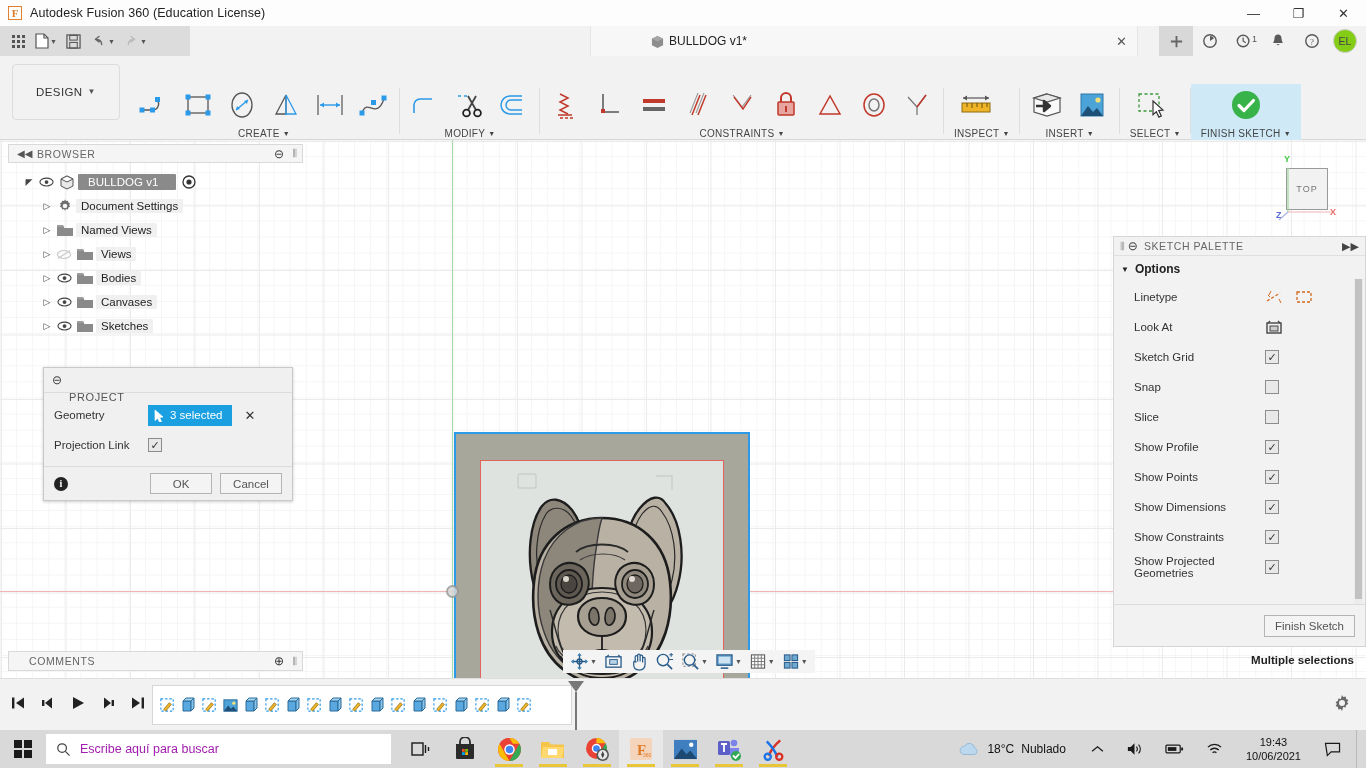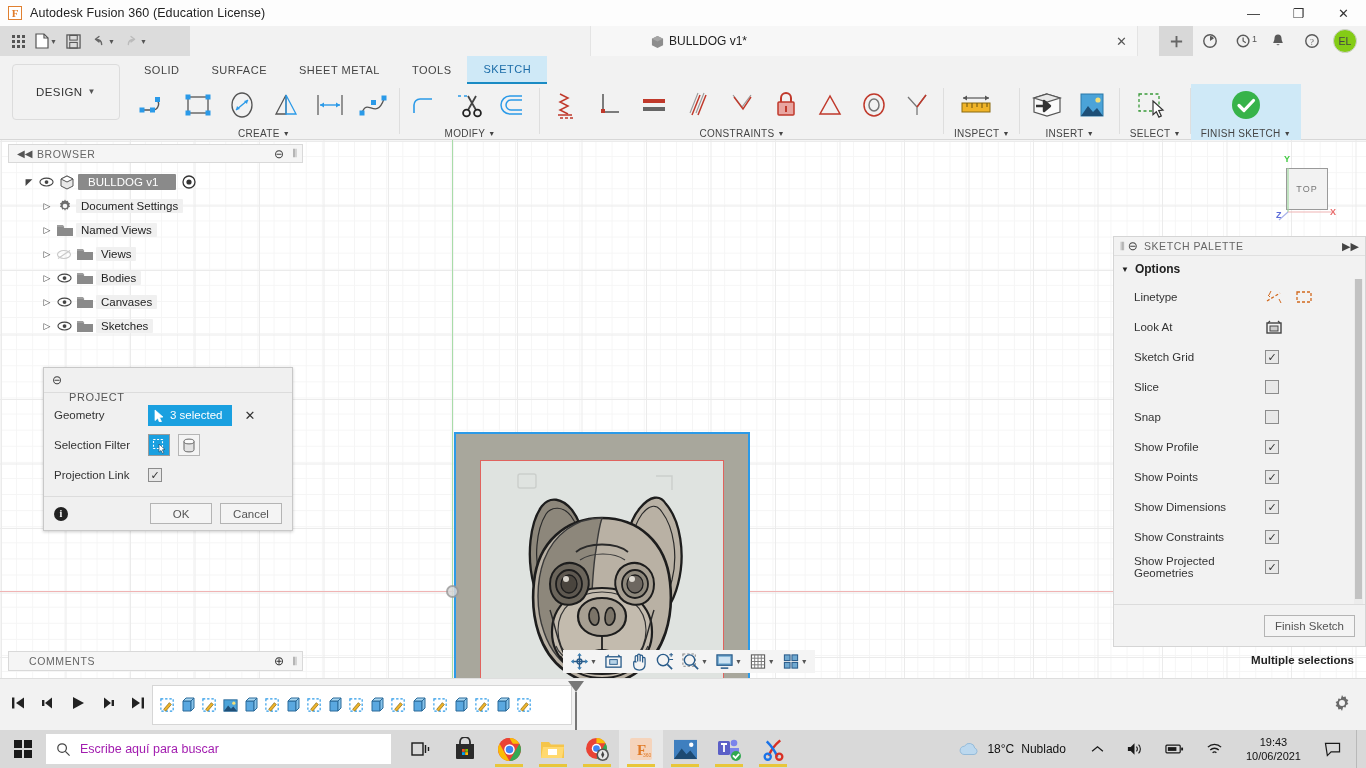--- a/index.html
+++ b/index.html
@@ -450,27 +450,20 @@
       <div class="avatar">EL</div>
     </div>
   </div>
 
   <div class="ribbon">
     <div class="design-btn">
       <span>DESIGN</span>
       <span class="caret" style="margin-left:5px;font-size:8px">▼</span>
     </div>
 
-    <div class="tabstrip">
-      <div class="rtab">SOLID</div>
-      <div class="rtab">SURFACE</div>
-      <div class="rtab">SHEET METAL</div>
-      <div class="rtab">TOOLS</div>
-      <div class="rtab active">SKETCH</div>
-    </div>
 
     <div class="rgroups">
 
       <div class="rgroup sep">
         <div class="ritems">
           <div class="ritem">
             <svg width="32" height="24" viewBox="0 0 32 24">
               <path d="M4 17h10a6 6 0 0 0 5-10" fill="none" stroke="#555" stroke-width="1.4"></path>
               <rect x="1.5" y="14.5" width="5" height="5" fill="#2b9ae8"></rect>
               <rect x="12" y="14.5" width="5" height="5" fill="#2b9ae8"></rect>
@@ -895,35 +888,20 @@
         <span class="dlabel">Geometry</span>
         <span class="sel-chip">
           <svg width="11" height="13" viewBox="0 0 11 13">
               <path d="M1 1l8 7-3.5.4 2 4.2-1.8.9-2-4.2-2.7 2.3z" fill="#fff" stroke="#fff" stroke-width=".7"></path>
             </svg>
           <span>3 selected</span>
         </span>
         <span class="dx">✕</span>
       </div>
       <div class="drow">
-        <span class="dlabel">Selection Filter</span>
-        <span class="filter-btn">
-          <svg width="17" height="17" viewBox="0 0 17 17">
-            <rect x="2.5" y="2.5" width="9" height="9" fill="none" stroke="#fff" stroke-width="1.1" stroke-dasharray="2 1.6"></rect>
-            <path d="M8 7l6 5.5-2.6.3 1.5 3.1-1.4.7-1.5-3.1-2 1.7z" fill="#fff" stroke="#1b4f6e" stroke-width=".7"></path>
-          </svg>
-        </span>
-        <span class="filter-btn2">
-          <svg width="16" height="15" viewBox="0 0 16 15">
-            <path d="M3 3.5h10v8a5 2.4 0 0 1-10 0z" fill="#e2e2e2" stroke="#666" stroke-width="1"></path>
-            <ellipse cx="8" cy="3.5" rx="5" ry="2.4" fill="#fafafa" stroke="#666" stroke-width="1"></ellipse>
-          </svg>
-        </span>
-      </div>
-      <div class="drow">
         <span class="dlabel">Projection Link</span>
         <span class="cbx">✓</span>
       </div>
     </div>
     <div class="dlg-foot">
       <span class="info-i">i</span>
       <span class="dbtns">
         <span class="dbtn">OK</span>
         <span class="dbtn">Cancel</span>
       </span>
@@ -973,27 +951,27 @@
       </span>
     </div>
 
     <div class="pal-row">
       <span class="nm">Sketch Grid</span>
       <span class="pal-ctl">
           <span class="cbx">✓</span>
         </span>
     </div>
     <div class="pal-row">
-      <span class="nm">Slice</span>
+      <span class="nm">Snap</span>
       <span class="pal-ctl">
           <span class="cbx"></span>
         </span>
     </div>
     <div class="pal-row">
-      <span class="nm">Snap</span>
+      <span class="nm">Slice</span>
       <span class="pal-ctl">
           <span class="cbx"></span>
         </span>
     </div>
     <div class="pal-row">
       <span class="nm">Show Profile</span>
       <span class="pal-ctl">
           <span class="cbx">✓</span>
         </span>
     </div>

